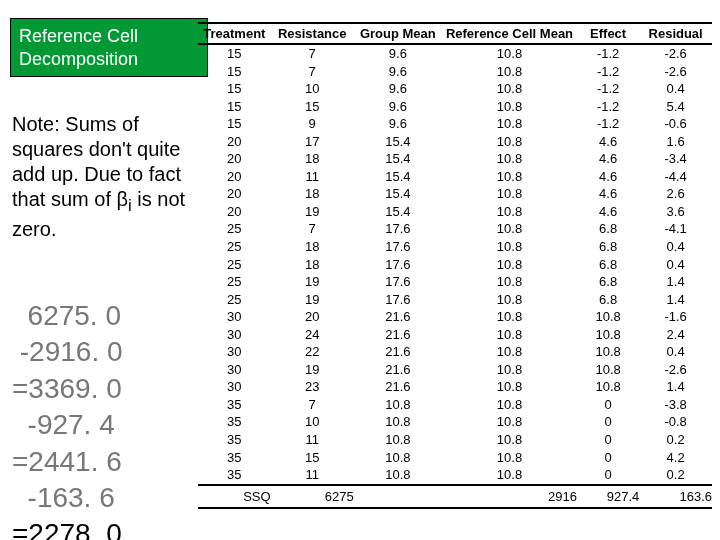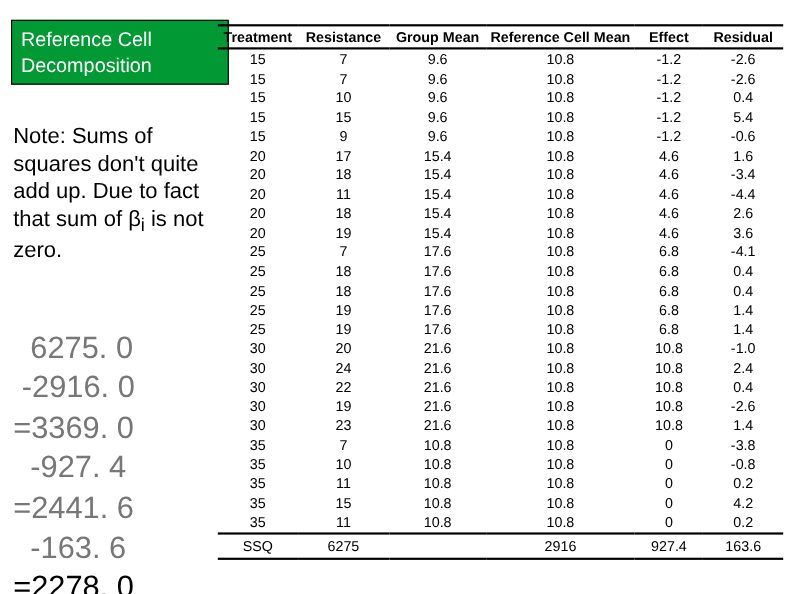--- a/index.html
+++ b/index.html
@@ -71,21 +71,21 @@
   }
   td {
     text-align: center;
     padding: 0 0;
     line-height: 1.35;
   }
   tfoot td {
     border-top: 2px solid #000;
     border-bottom: 2px solid #000;
     font-weight: normal;
-    text-align: center;
+    text-align: right;
     padding: 2px 0;
   }
   .col-treat { width: 70px; }
   .col-res   { width: 80px; }
   .col-gm    { width: 85px; }
   .col-rcm   { width: 130px; }
   .col-eff   { width: 60px; }
   .col-resid { width: 70px; }
 </style>
 </head>
@@ -242,21 +242,21 @@
             <td>10.8</td>
             <td>6.8</td>
             <td>1.4</td>
           </tr>
           <tr>
             <td>30</td>
             <td>20</td>
             <td>21.6</td>
             <td>10.8</td>
             <td>10.8</td>
-            <td>-1.0</td>
+            <td>-1.6</td>
           </tr>
           <tr>
             <td>30</td>
             <td>24</td>
             <td>21.6</td>
             <td>10.8</td>
             <td>10.8</td>
             <td>2.4</td>
           </tr>
           <tr>

